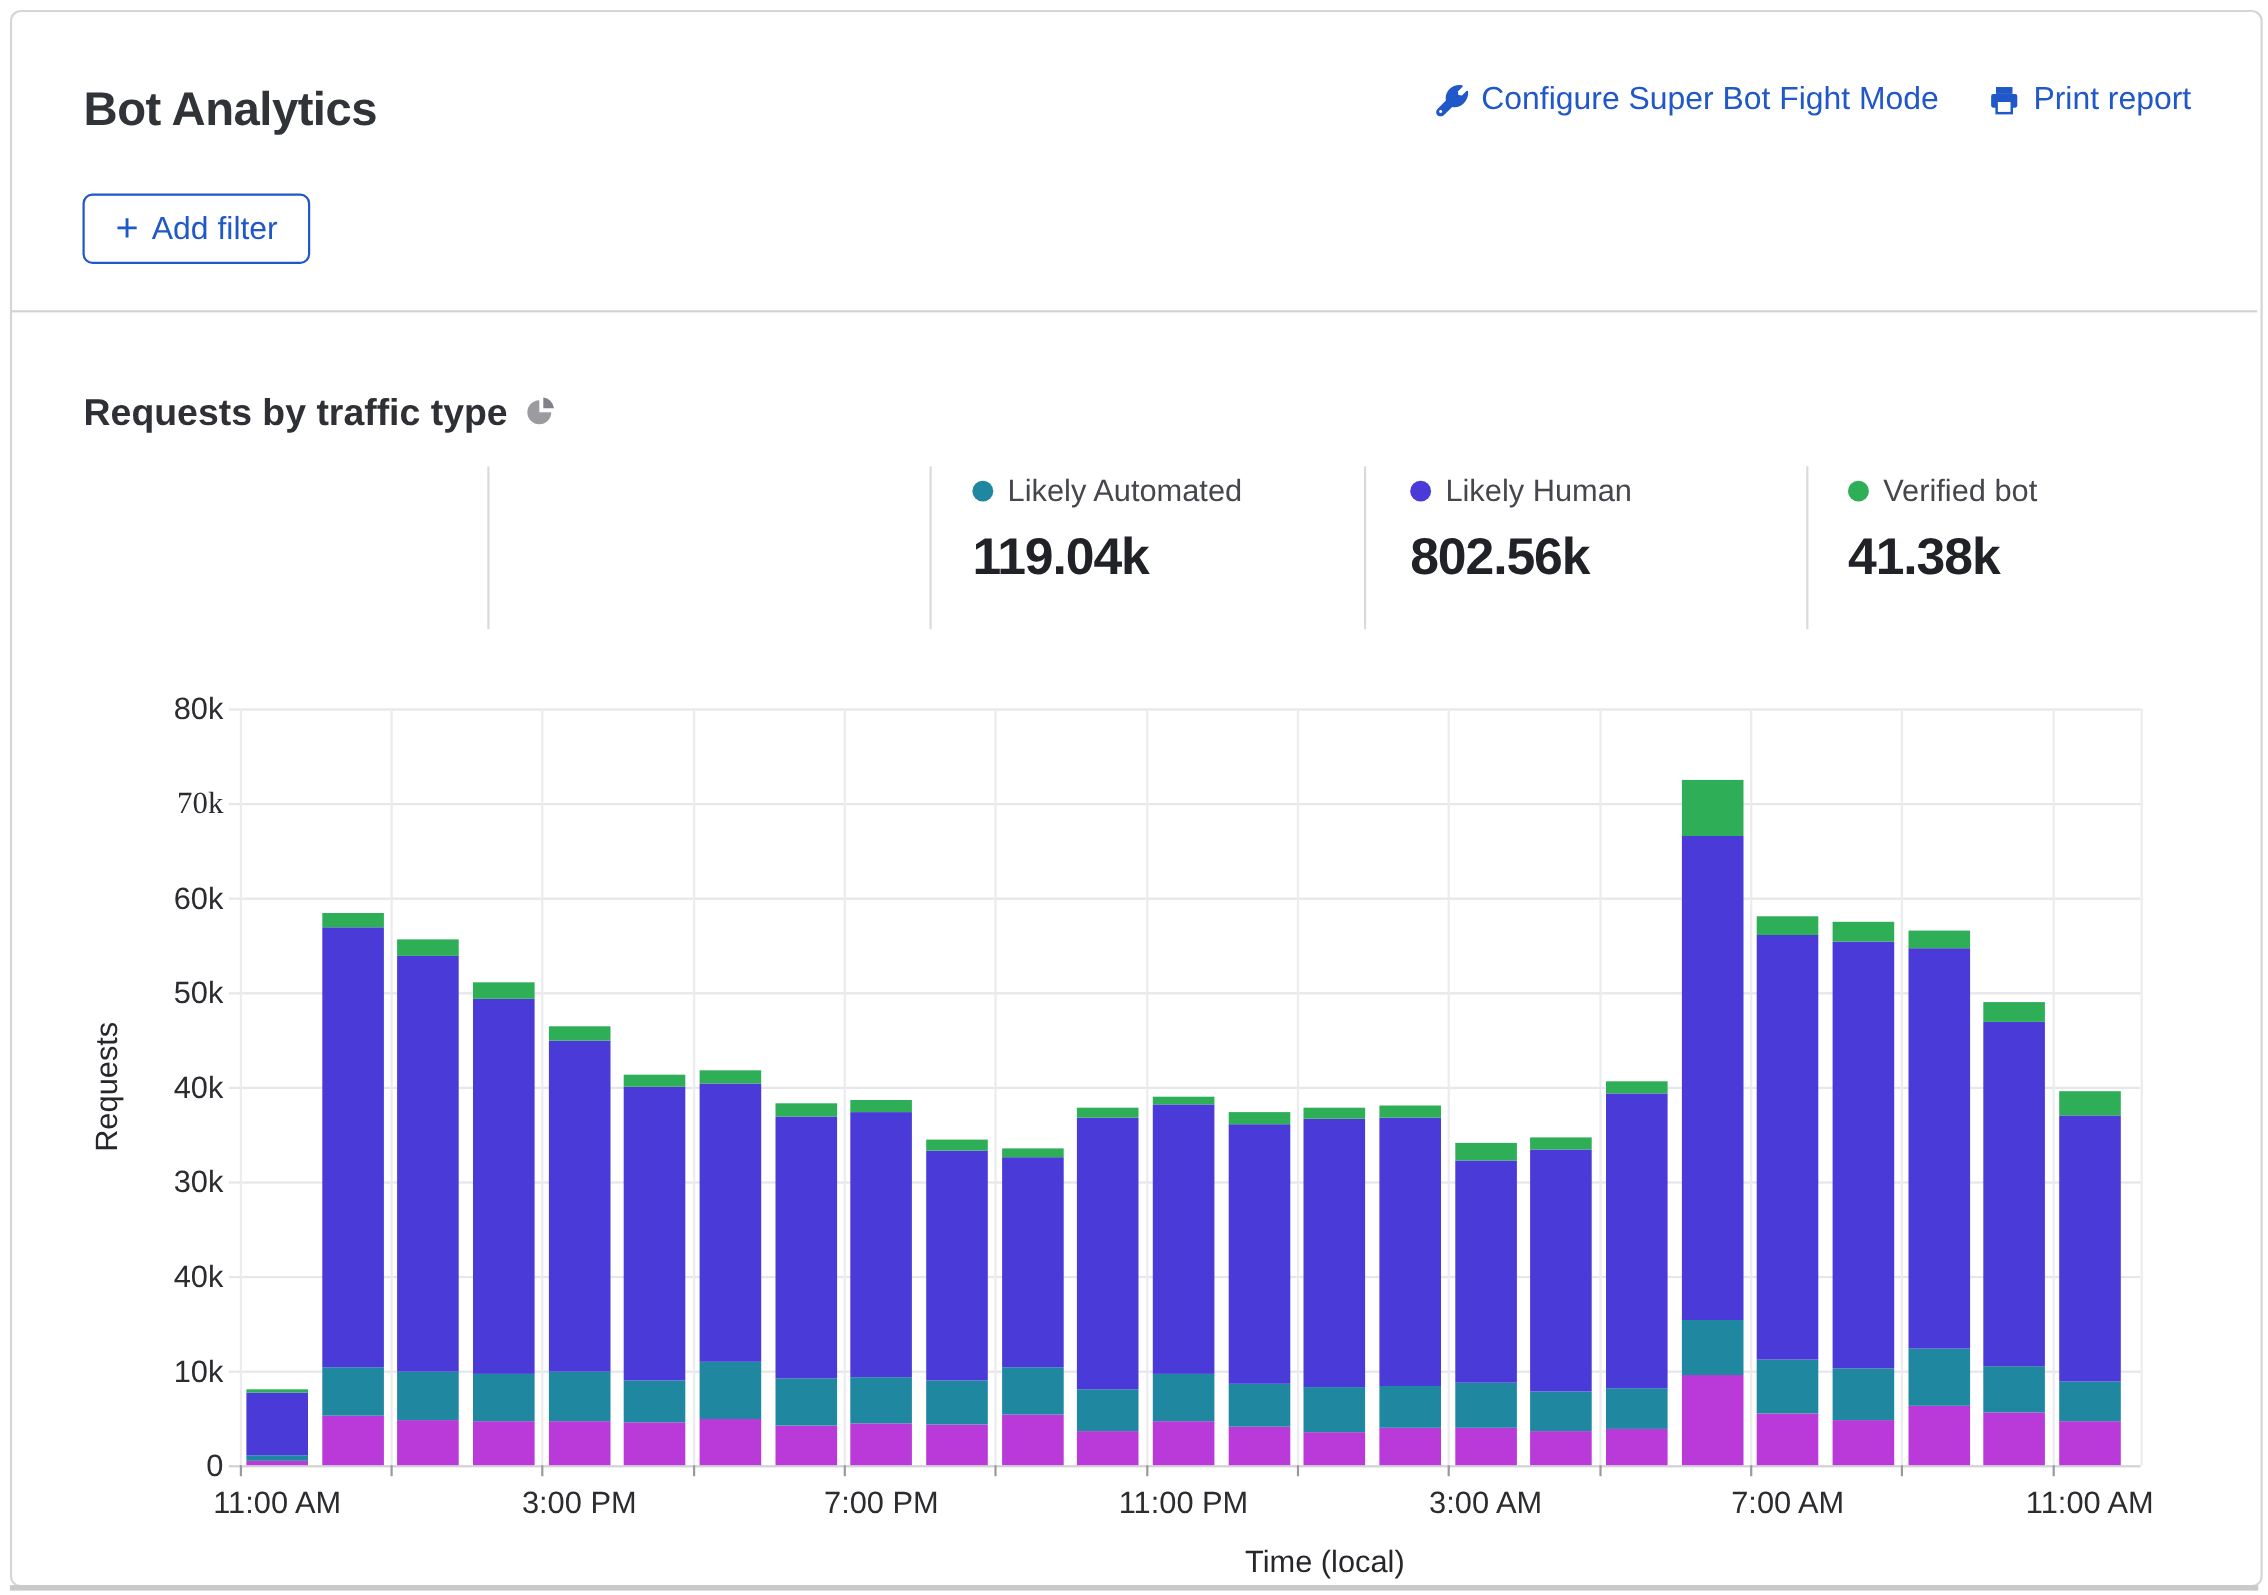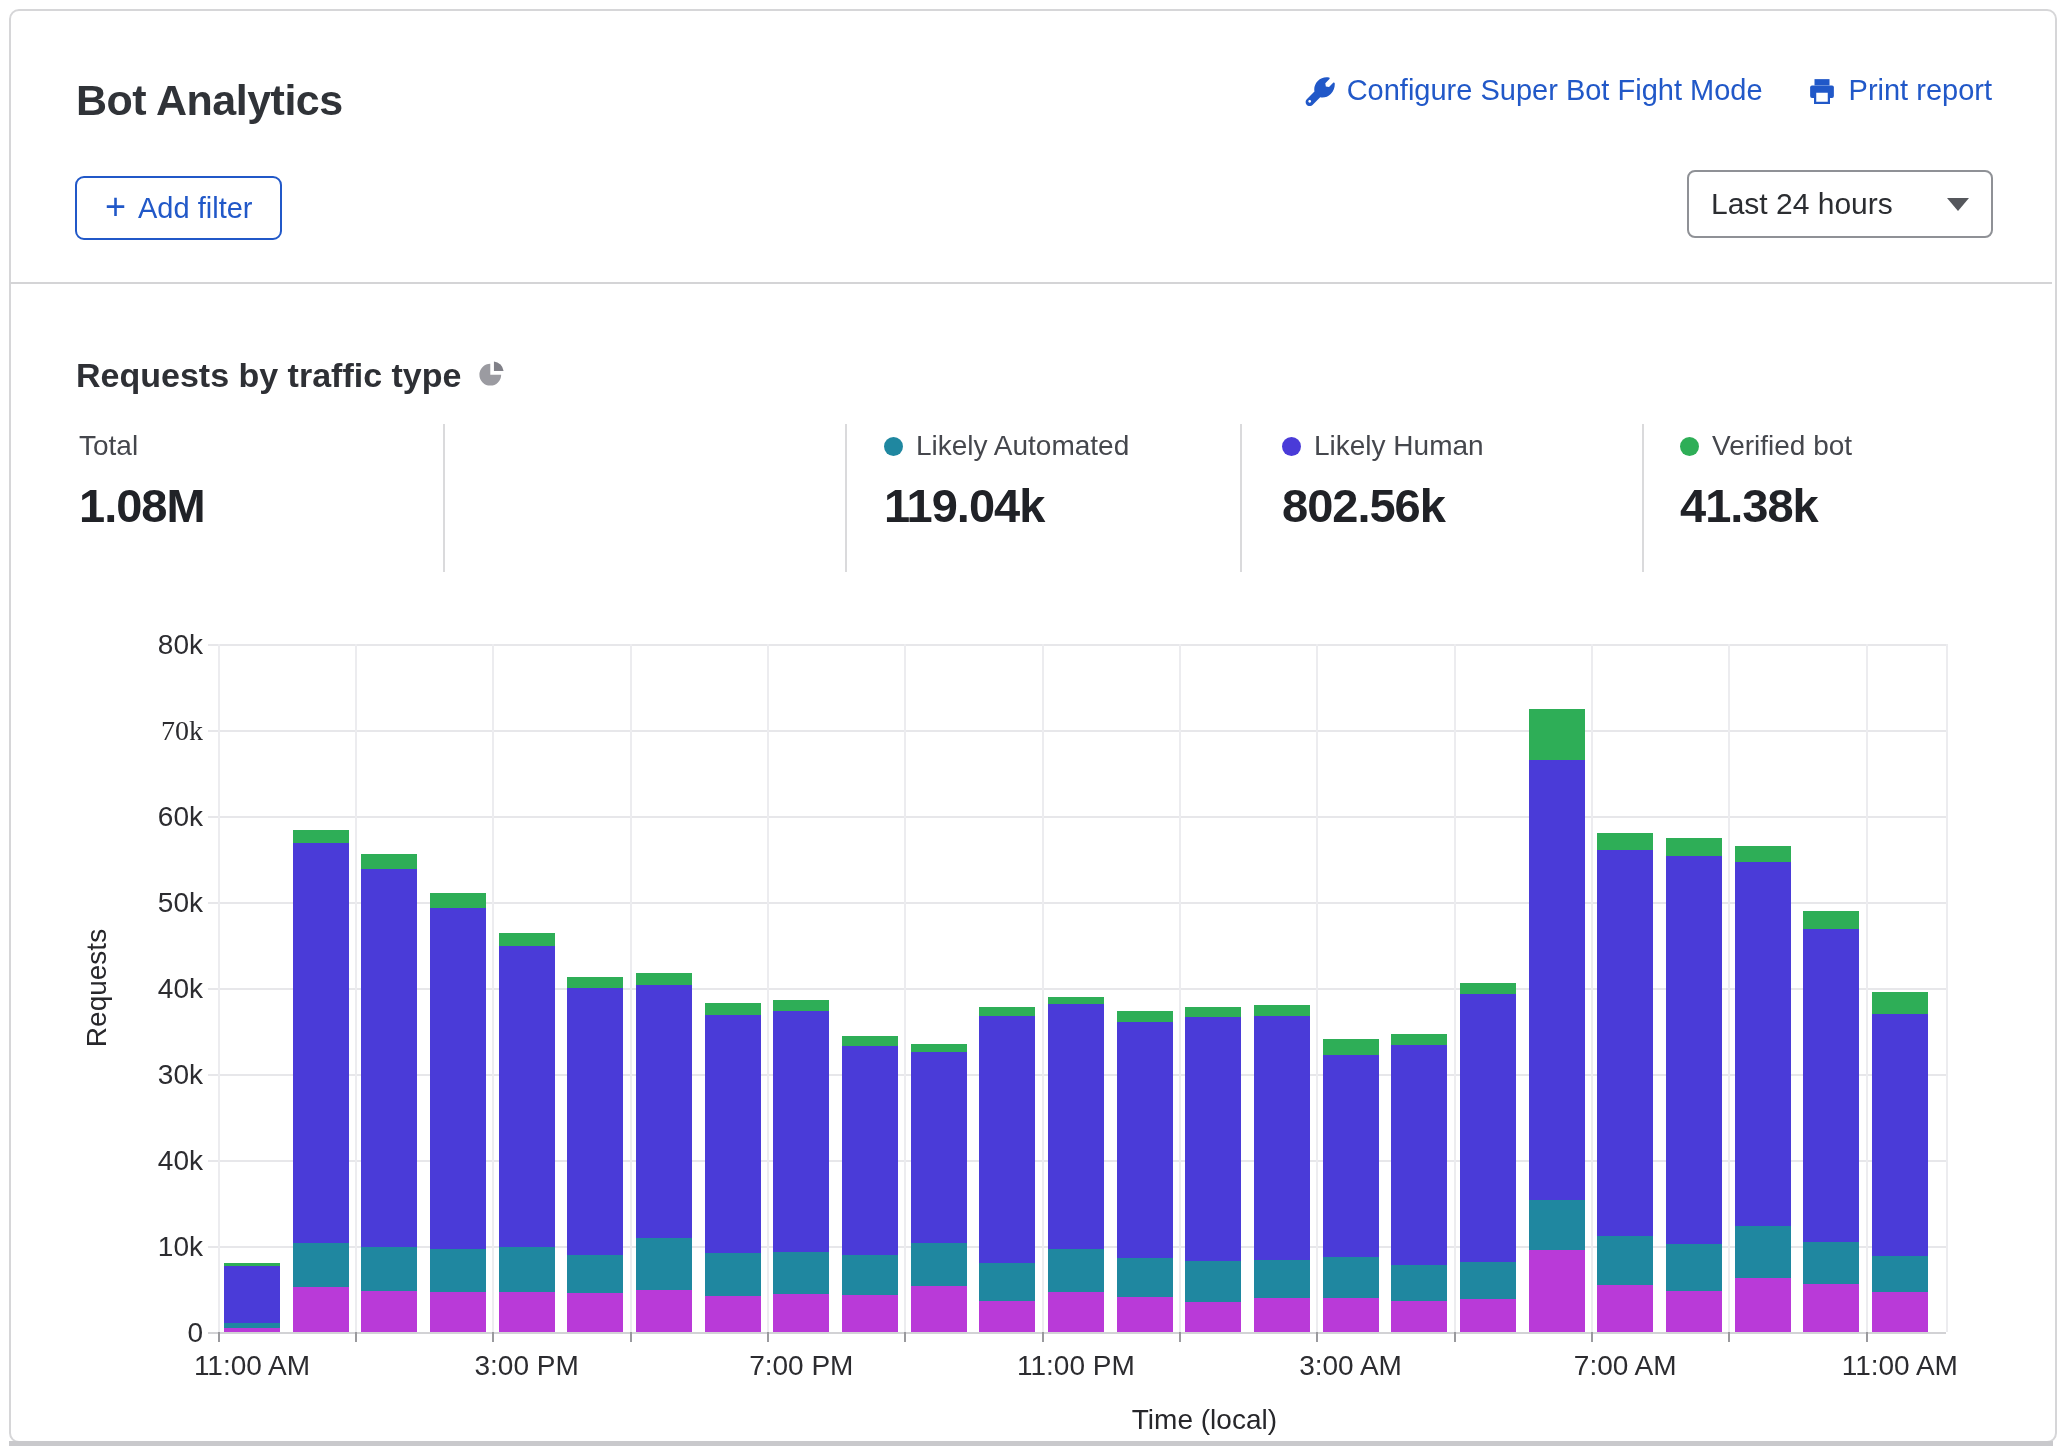--- a/index.html
+++ b/index.html
@@ -74,44 +74,34 @@
       </span>
       <span>Print report</span>
     </a>
   </div>
 
   <button class="add-filter">
     <span class="plus">+</span>
     <span>Add filter</span>
   </button>
 
-  <div class="dropdown">
-    <span>Last 24 hours</span>
-    <span class="caret"></span>
-  </div>
 
   <div class="hdr-divider"></div>
 
   <div class="section-head">
     <h2>Requests by traffic type</h2>
     <span>
       <svg width="29" height="29" viewBox="0 0 24 24">
         <path d="M11 4 a9 9 0 1 0 9 9 l-9 0 z" fill="#9b9ba1"></path>
         <path d="M14 10 l0 -8 a9 9 0 0 1 8 8 z" fill="#808088"></path>
       </svg>
     </span>
   </div>
 
   <div class="stats-row">
-    <div class="stat-col" style="left:79px">
-      <div class="stat-label">
-          <span>Total</span>
-        </div>
-      <div class="stat-value">1.08M</div>
-    </div>
     <div class="stat-col" style="left:884px">
       <div class="stat-label">
           <span class="stat-dot" style="background: rgb(31, 135, 160);"></span>
           <span>Likely Automated</span>
         </div>
       <div class="stat-value">119.04k</div>
     </div>
     <div class="stat-col" style="left:1282px">
       <div class="stat-label">
           <span class="stat-dot" style="background: rgb(74, 59, 216);"></span>

